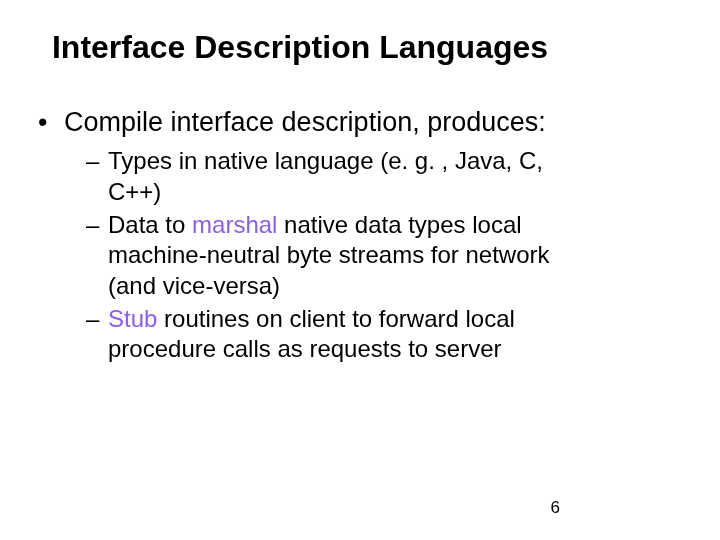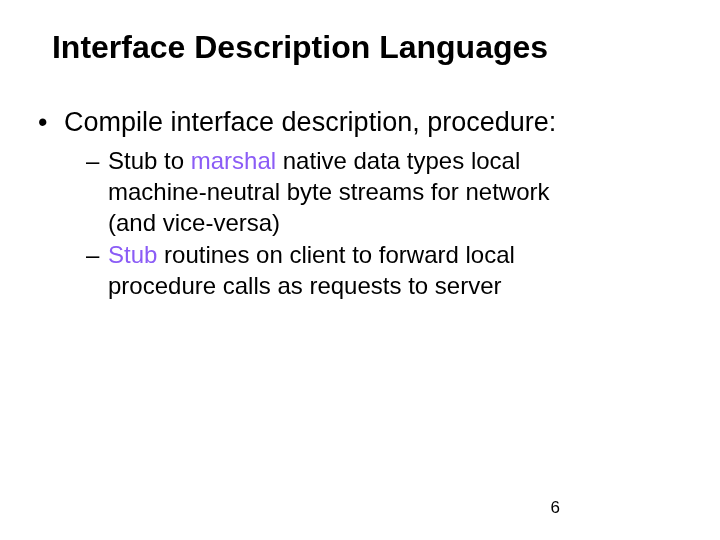--- a/index.html
+++ b/index.html
@@ -73,24 +73,27 @@
   .seg { }
 </style>
 </head>
 <body>
 
 <div class="slide">
   <h1 class="title">Interface Description Languages</h1>
 
   <ul class="level1">
     <li>
-      <span class="seg">Compile interface description, procedure:</span>
+      <span class="seg">Compile interface description, produces:</span>
       <ul class="level2">
         <li>
-          <span class="seg">Stub to </span><span class="seg accent">marshal</span><span class="seg"> native data types local machine-neutral byte streams for network (and vice-versa)</span>
+          <span class="seg">Types in native language (e. g. , Java, C, C++)</span>
+        </li>
+        <li>
+          <span class="seg">Data to </span><span class="seg accent">marshal</span><span class="seg"> native data types local machine-neutral byte streams for network (and vice-versa)</span>
         </li>
         <li>
           <span class="seg accent">Stub</span><span class="seg"> routines on client to forward local procedure calls as requests to server</span>
         </li>
       </ul>
     </li>
   </ul>
 
   <div class="pagenum">6</div>
 </div>

